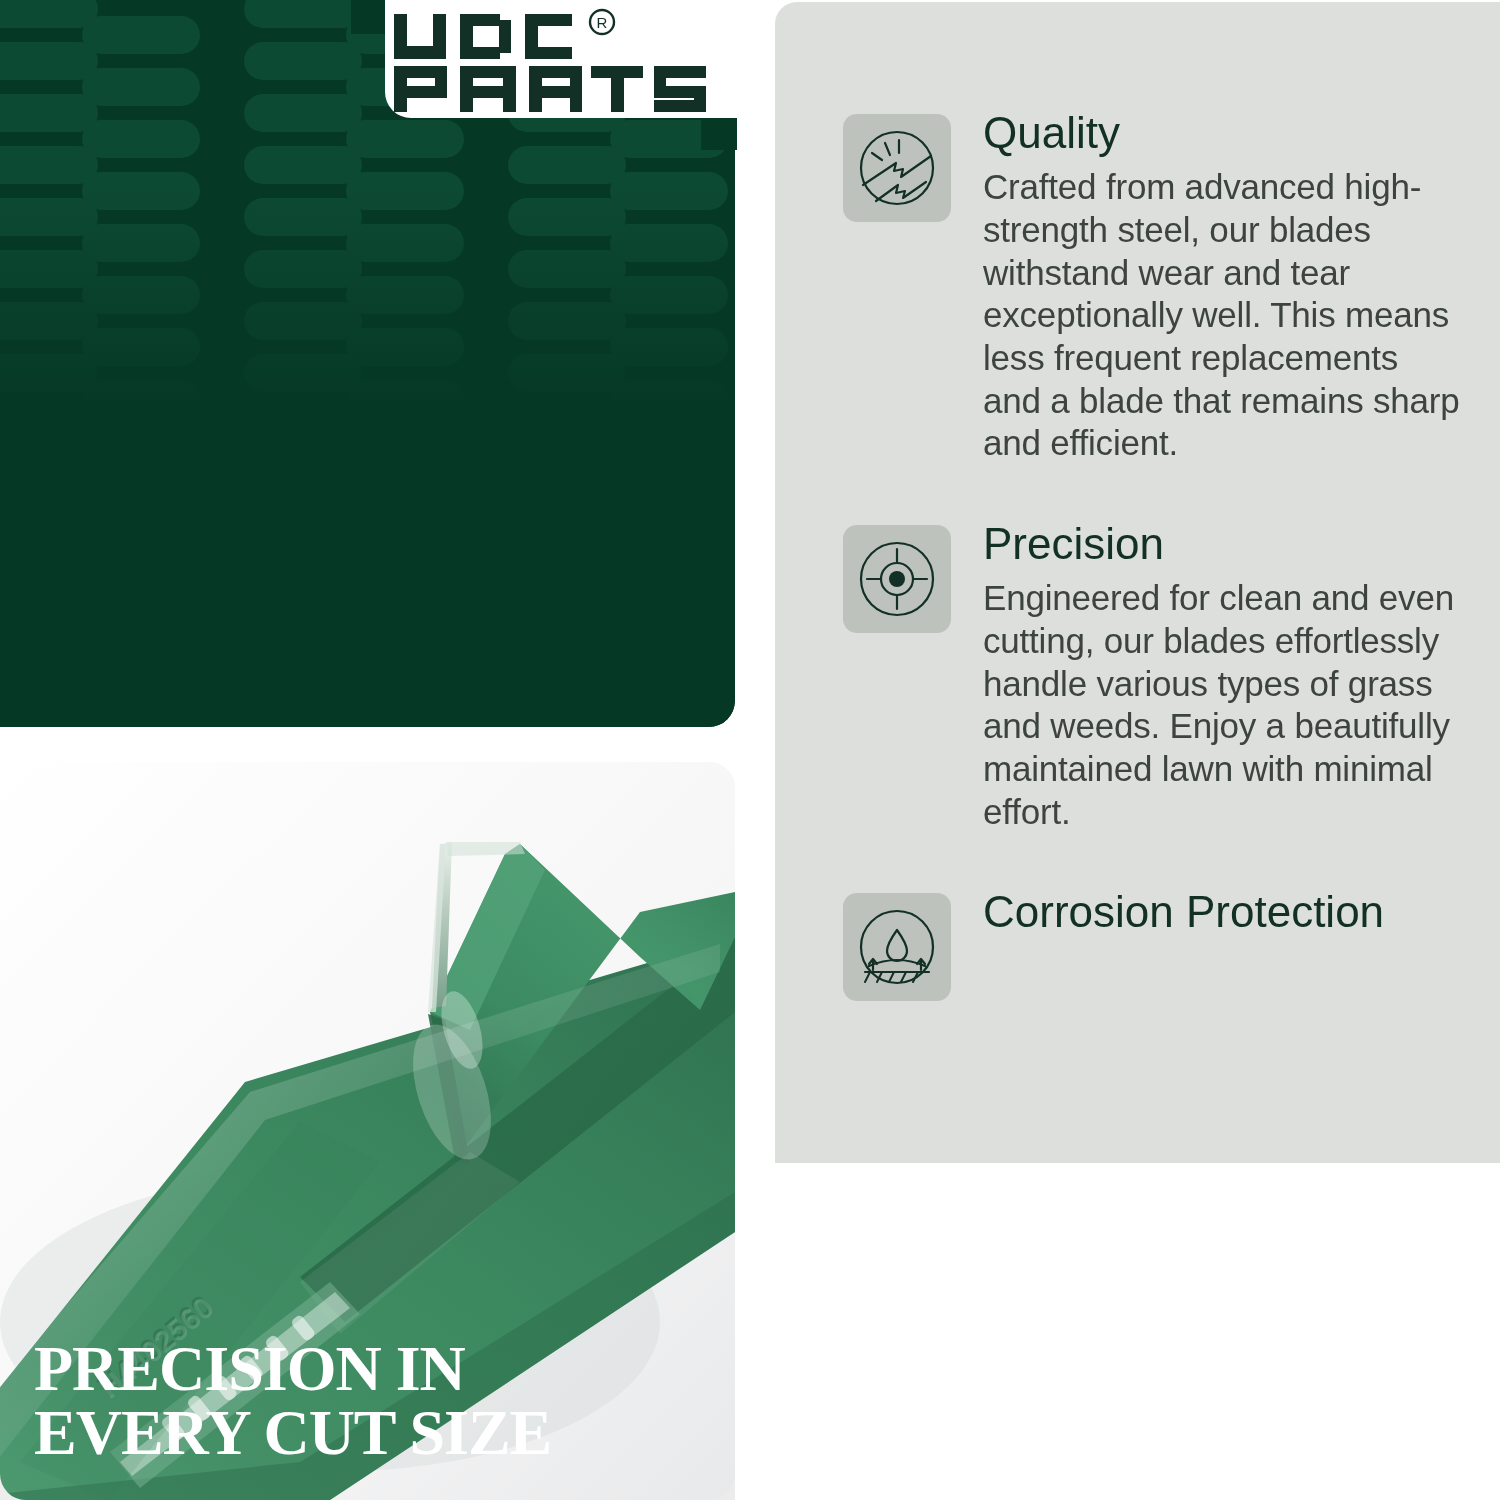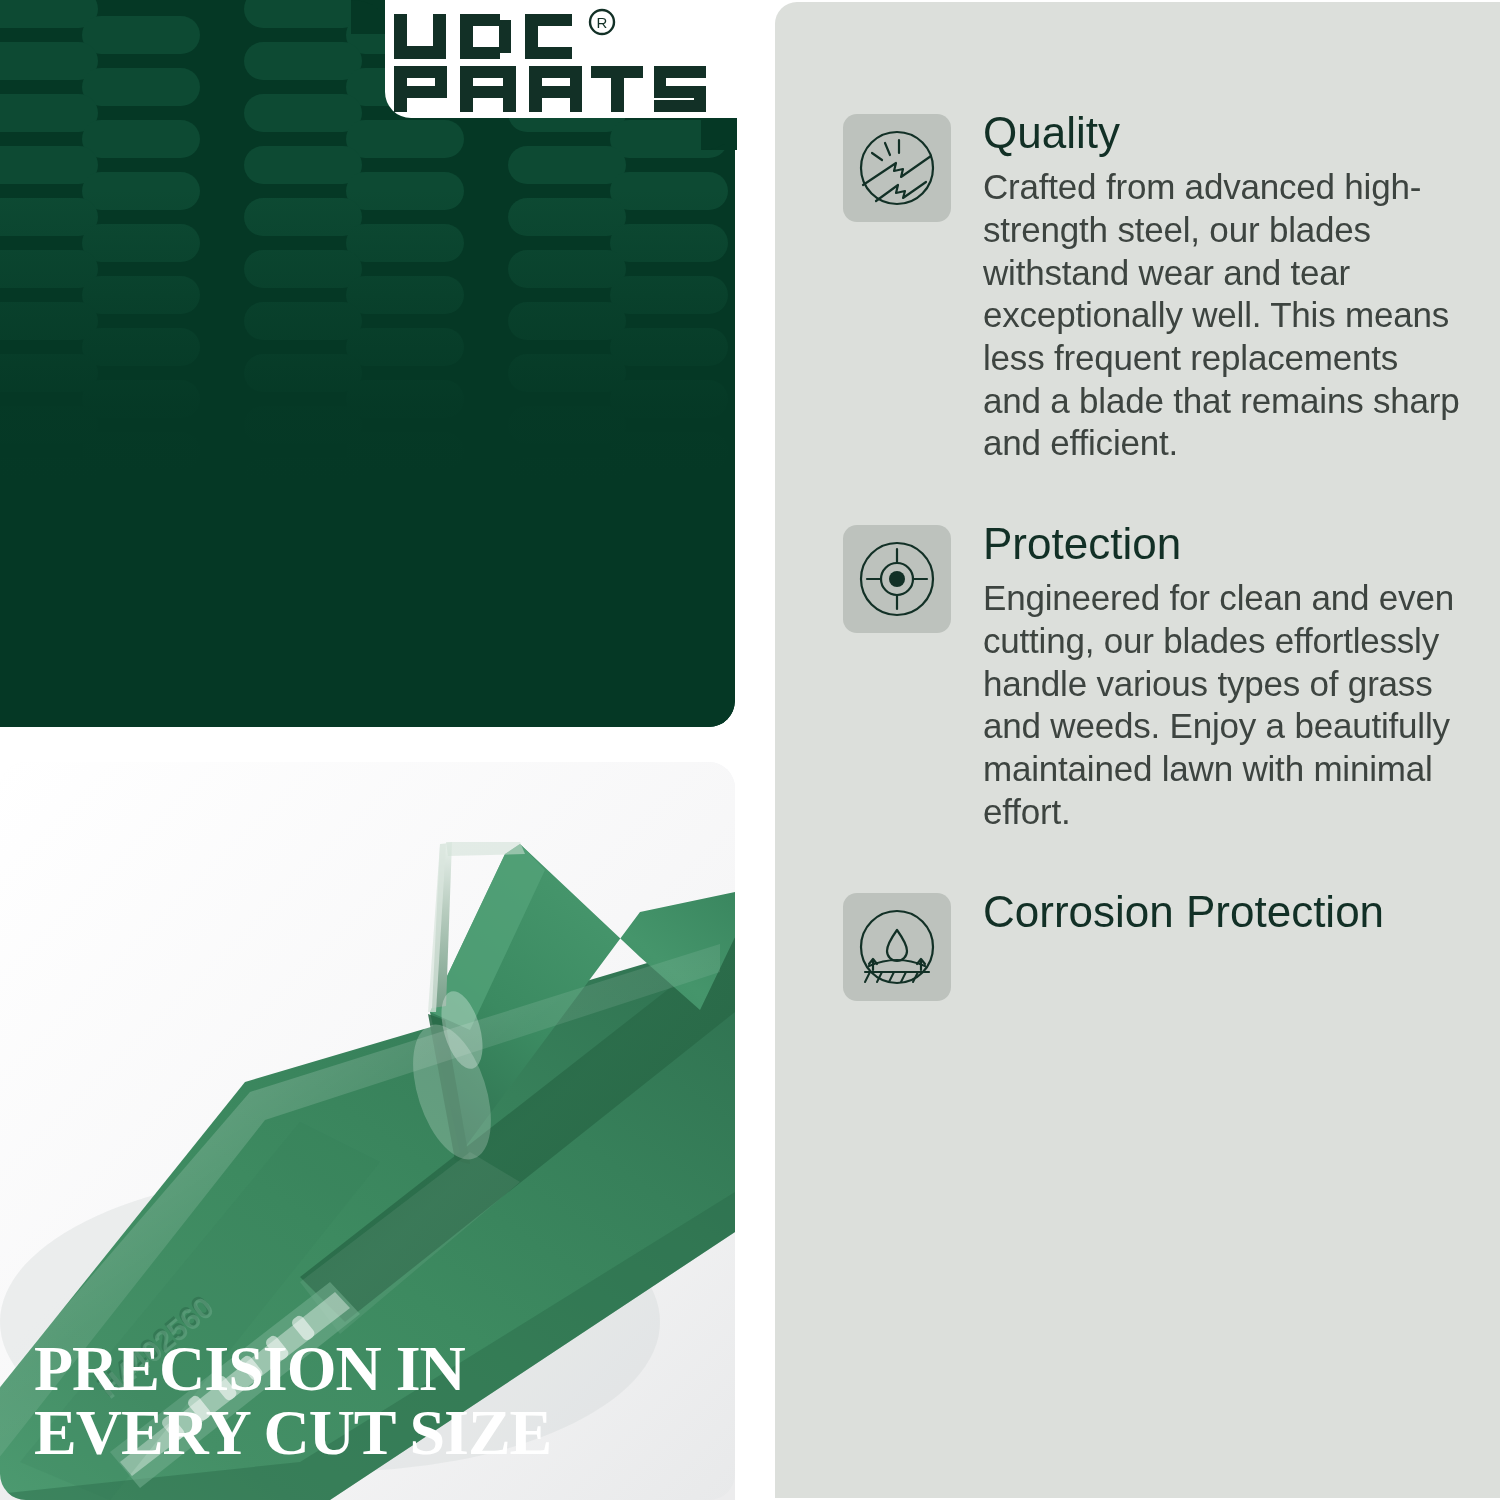--- a/index.html
+++ b/index.html
@@ -126,21 +126,21 @@
       radial-gradient(130% 95% at 12% 8%, #ffffff 0%, #fbfbfc 42%, #f3f3f5 78%, #ececed 100%);
   }
   .photo-svg { position: absolute; inset: 0; }
 
   
   .right-panel {
     position: absolute;
     left: 775px;
     top: 2px;
     width: 725px;
-    height: 1496px;
+    height: 1161px;
     background: #dcdfdb;
     border-radius: 22px 0 0 0;
     overflow: hidden;
   }
   .features {
     position: absolute;
     left: 68px;
     top: 108px;
     width: 620px;
   }
@@ -454,21 +454,21 @@
           <circle cx="43" cy="43" r="36" fill="none" stroke="#123026" stroke-width="2.2"></circle>
           <circle cx="43" cy="43" r="16" fill="none" stroke="#123026" stroke-width="2.2"></circle>
           <circle cx="43" cy="43" r="8" fill="#123026"></circle>
           <line x1="43" y1="13" x2="43" y2="27" stroke="#123026" stroke-width="2.2" stroke-linecap="round"></line>
           <line x1="43" y1="59" x2="43" y2="73" stroke="#123026" stroke-width="2.2" stroke-linecap="round"></line>
           <line x1="13" y1="43" x2="27" y2="43" stroke="#123026" stroke-width="2.2" stroke-linecap="round"></line>
           <line x1="59" y1="43" x2="73" y2="43" stroke="#123026" stroke-width="2.2" stroke-linecap="round"></line>
         </svg>
       </div>
       <div class="f-body">
-        <h3 class="f-title">Protection</h3>
+        <h3 class="f-title">Precision</h3>
         <p class="f-text">Engineered for clean and even cutting, our blades effortlessly handle various types of grass and weeds. Enjoy a beautifully maintained lawn with minimal effort.</p>
       </div>
     </div>
 
     <div class="feature">
       <div class="f-icon-tile">
         <svg width="86" height="86" viewBox="0 0 86 86" aria-hidden="true">
           <circle cx="43" cy="43" r="36" fill="none" stroke="#123026" stroke-width="2.2"></circle>
 
           <path d="M43 26 C43 26 33 40 33 47 a10 10 0 0 0 20 0 C53 40 43 26 43 26 Z" fill="none" stroke="#123026" stroke-width="2.2" stroke-linejoin="round"></path>

